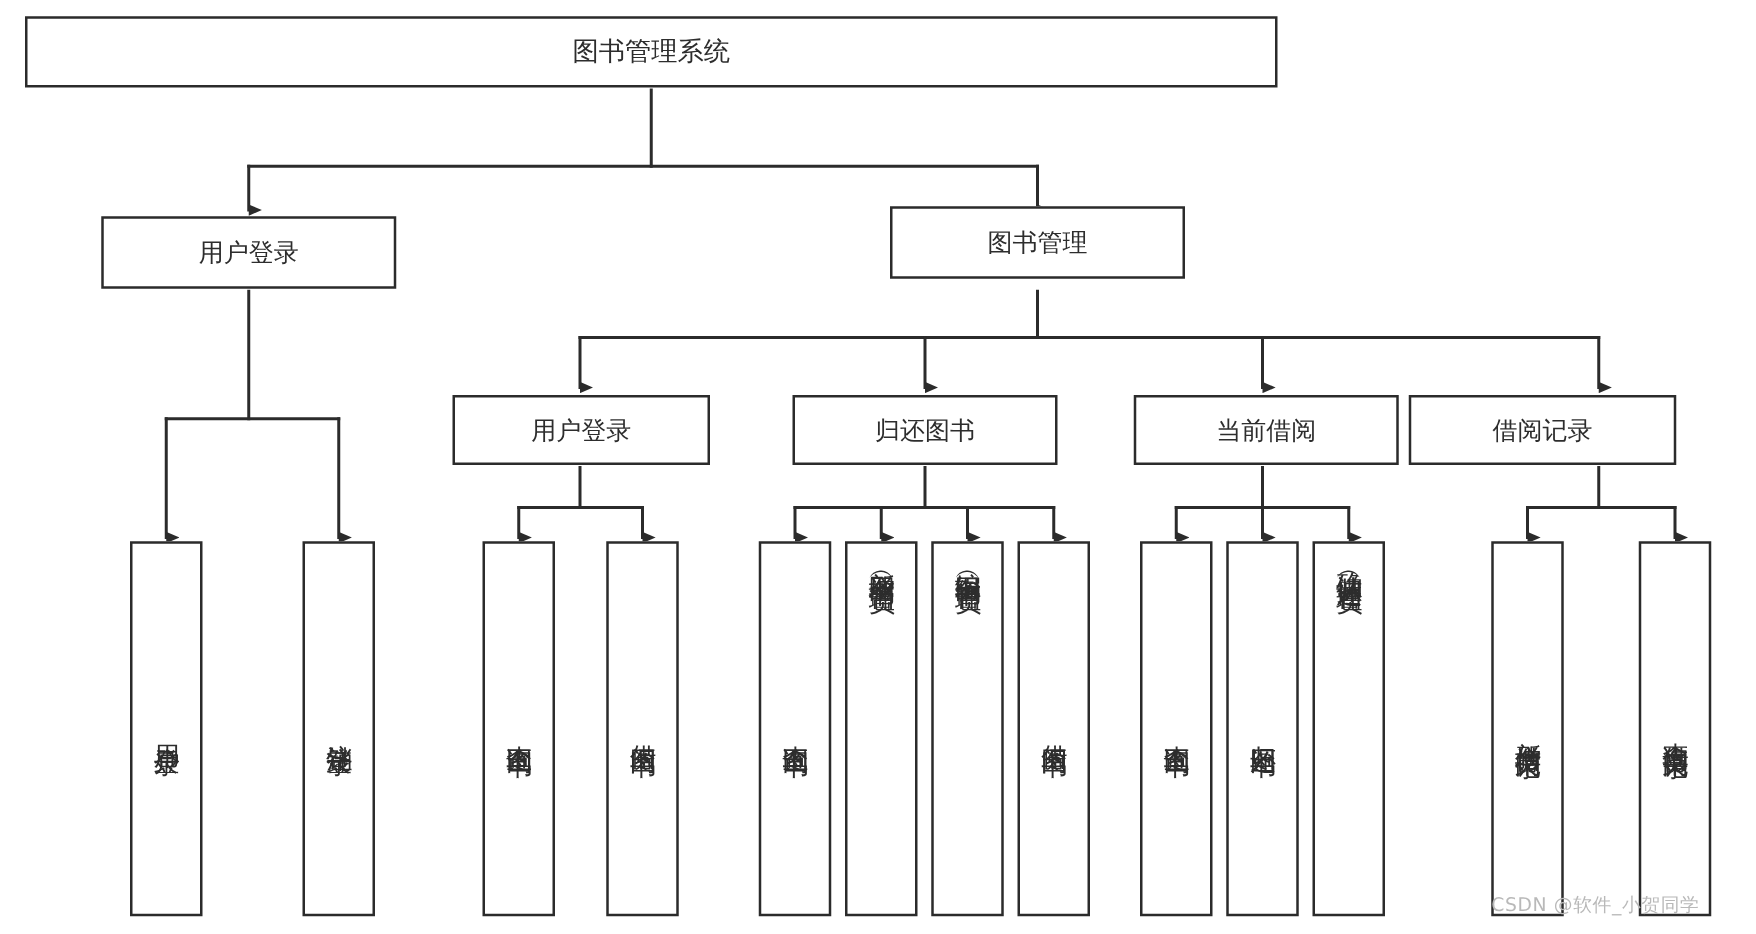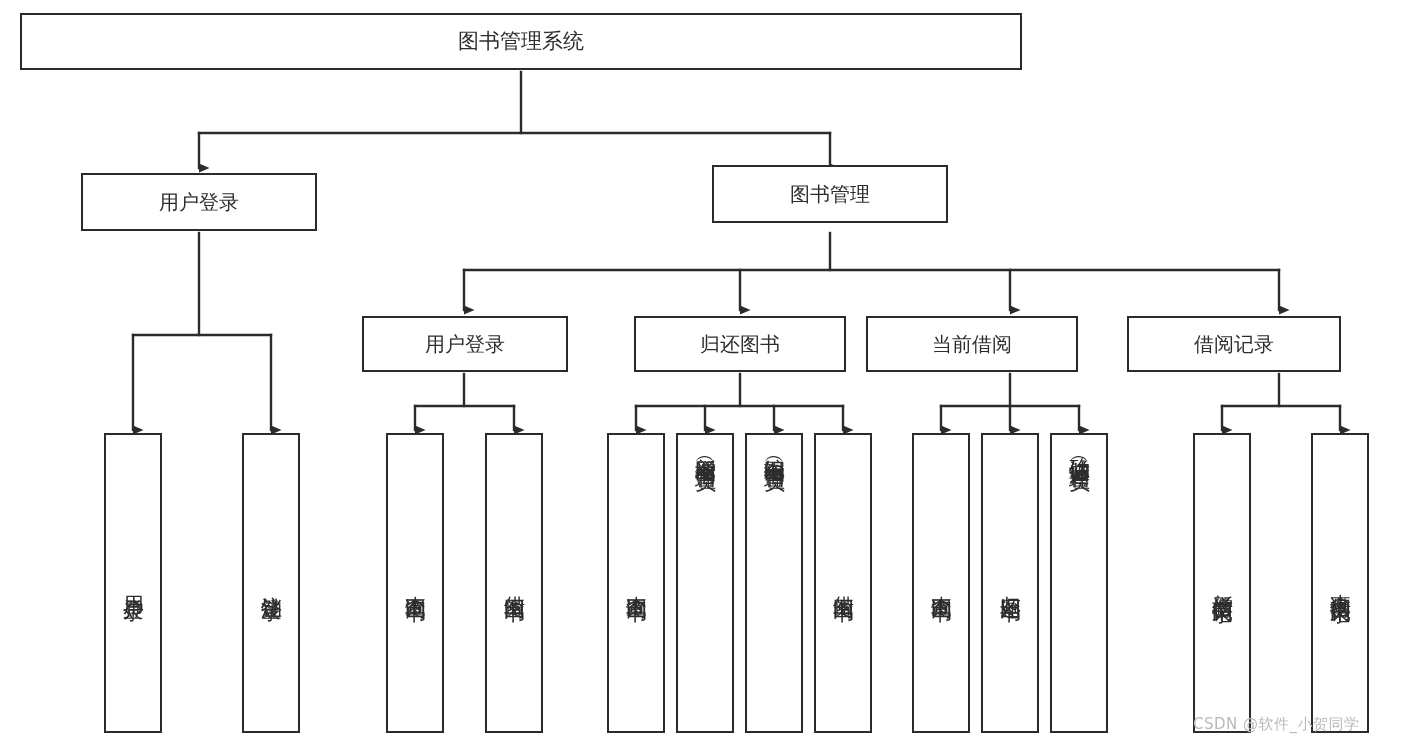--- a/index.html
+++ b/index.html
@@ -142,21 +142,21 @@
   <div class="node n-mid" style="left:712px; top:165px; width:236px; height:58px;">
     <span class="lbl">图书管理</span>
   </div>
 
   <div class="node n-mid" style="left:362px; top:316px; width:206px; height:56px;">
     <span class="lbl">用户登录</span>
   </div>
   <div class="node n-mid" style="left:634px; top:316px; width:212px; height:56px;">
     <span class="lbl">归还图书</span>
   </div>
-  <div class="node n-mid" style="left:866px; top:316px; width:212px; height:56px;">
+  <div class="node n-mid" style="left:907px; top:316px; width:212px; height:56px;">
     <span class="lbl">当前借阅</span>
   </div>
   <div class="node n-mid" style="left:1127px; top:316px; width:214px; height:56px;">
     <span class="lbl">借阅记录</span>
   </div>
 
   <div class="node n-leaf center" style="left:104px; top:433px; width:58px; height:300px;">
     <span class="lbl">用户登录</span>
   </div>
   <div class="node n-leaf center" style="left:242px; top:433px; width:58px; height:300px;">

